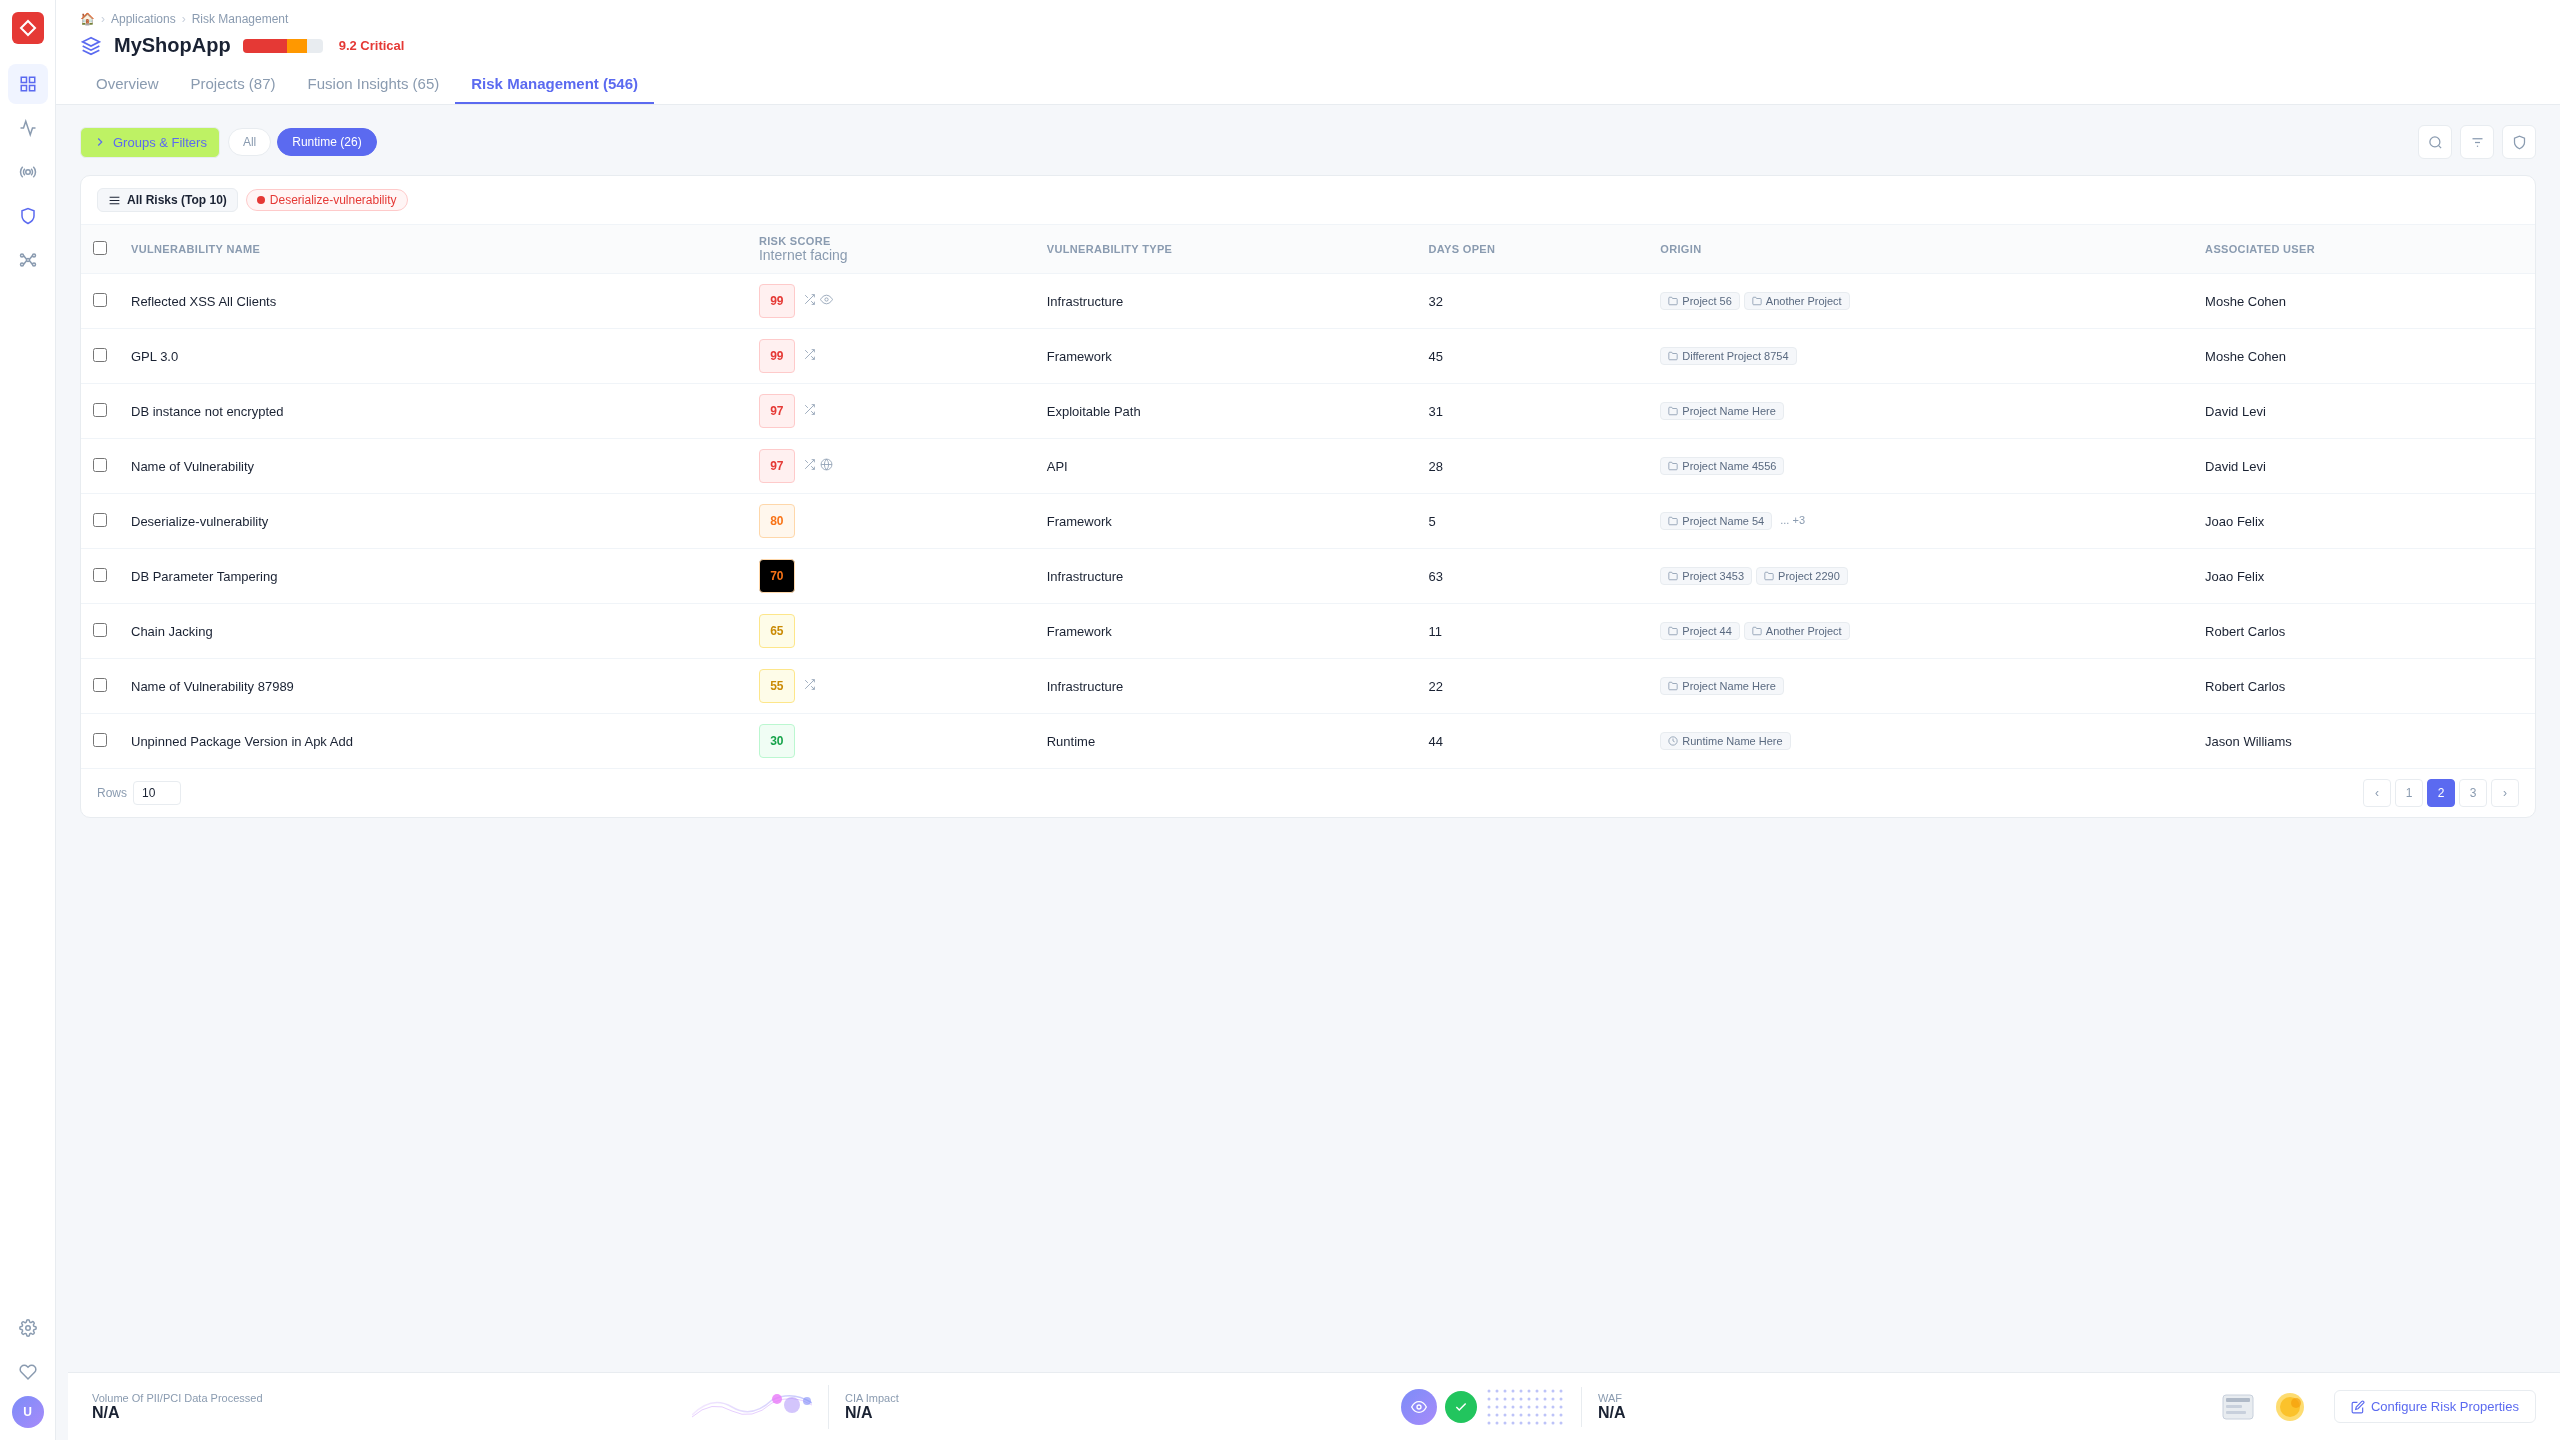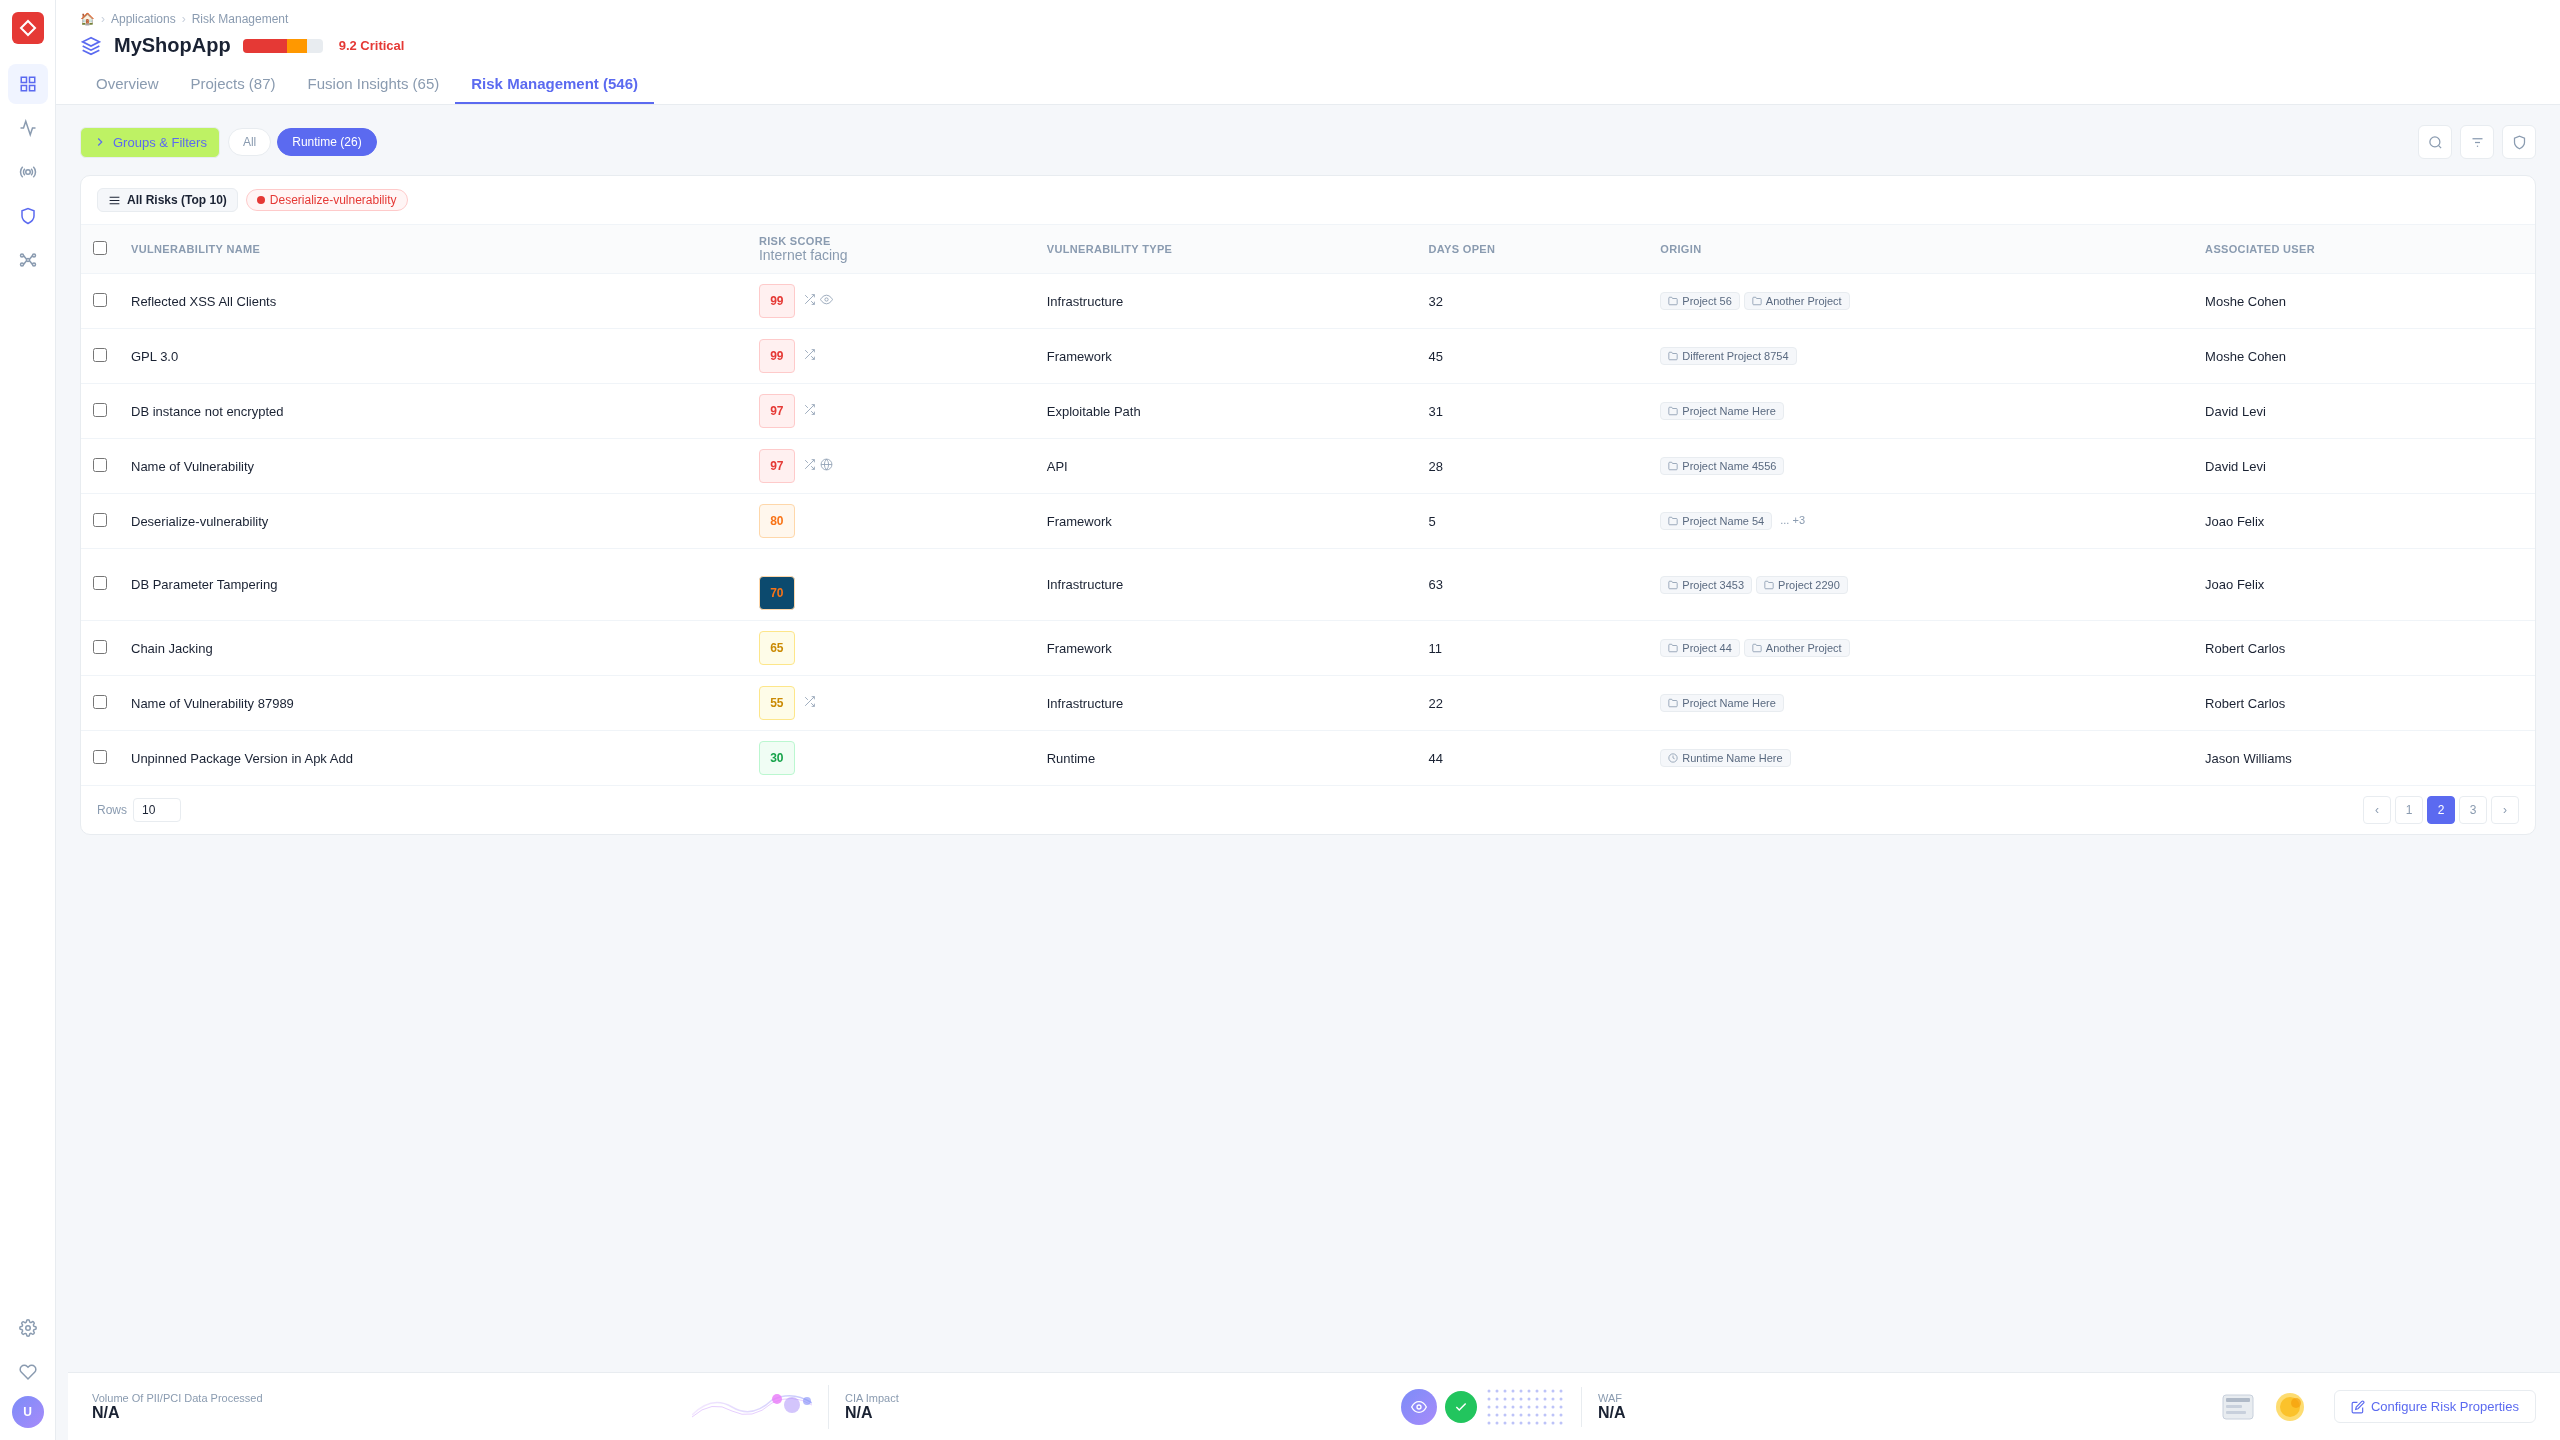--- a/index.html
+++ b/index.html
@@ -88,21 +88,21 @@
     tbody tr:last-child { border-bottom: none; }
     td { padding: 10px 12px; font-size: 13px; color: #1a2233; vertical-align: middle; }
     .checkbox-cell { width: 32px; }
     input[type="checkbox"] { width: 14px; height: 14px; cursor: pointer; accent-color: #5b6af0; }
 
     
     .risk-badge { display: inline-flex; align-items: center; justify-content: center; min-width: 36px; height: 34px; border-radius: 4px; font-size: 12px; font-weight: 700; padding: 0 6px; }
     .risk-99 { background: #fff0f0; color: #e53935; border: 1px solid #fecaca; }
     .risk-97 { background: #fff0f0; color: #e53935; border: 1px solid #fecaca; }
     .risk-80 { background: #fff7ed; color: #f97316; border: 1px solid #fed7aa; }
-    .risk-70 { background: #0c4a6e; color: #f97316; border: 1px solid #fed7aa; margin-top: 17px; }
+    .risk-70 { background: #000000; color: #f97316; border: 1px solid #fed7aa; }
     .risk-65 { background: #fefce8; color: #ca8a04; border: 1px solid #fde68a; }
     .risk-55 { background: #fefce8; color: #ca8a04; border: 1px solid #fde68a; }
     .risk-30 { background: #f0fdf4; color: #16a34a; border: 1px solid #bbf7d0; }
 
     .score-icons { display: inline-flex; gap: 4px; margin-left: 4px; }
     .score-icon { color: #8a9bb0; cursor: pointer; }
 
     
     .project-tag { display: inline-flex; align-items: center; gap: 4px; font-size: 11px; background: #f5f7fa; border: 1px solid #e8ecf0; border-radius: 4px; padding: 2px 7px; color: #5a6a80; white-space: nowrap; }
     .project-tags { display: flex; gap: 4px; flex-wrap: wrap; }

